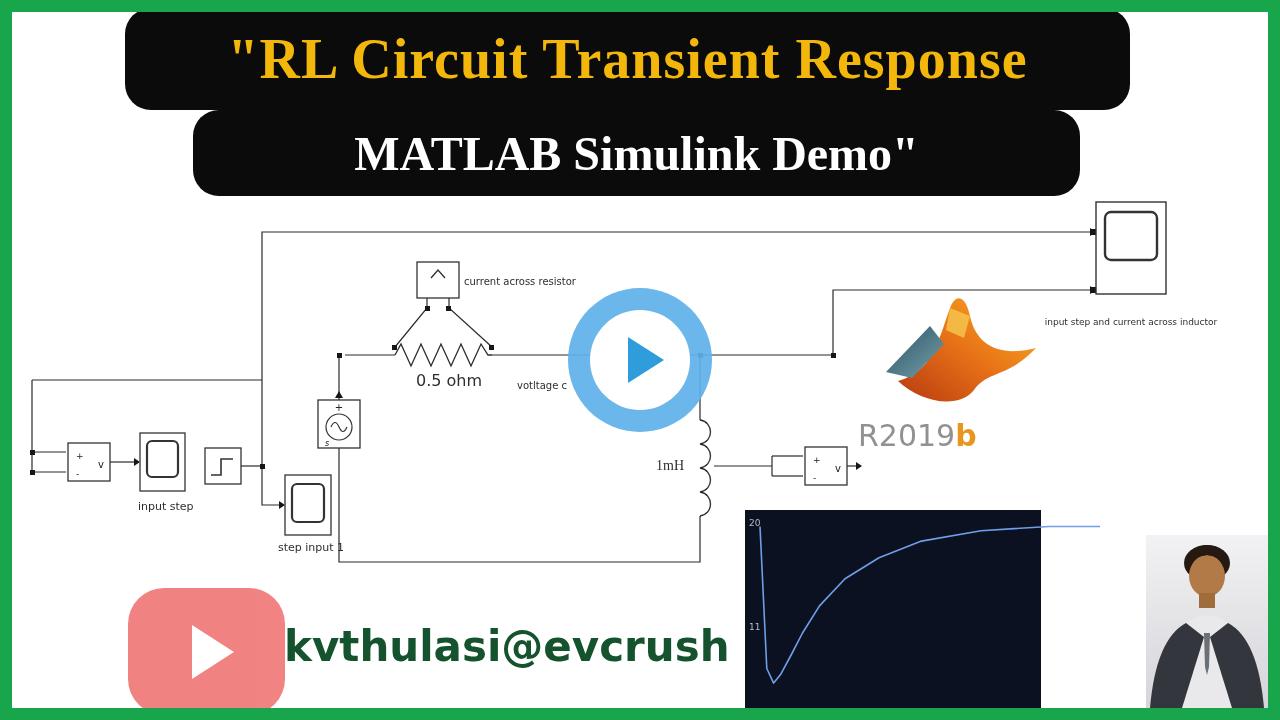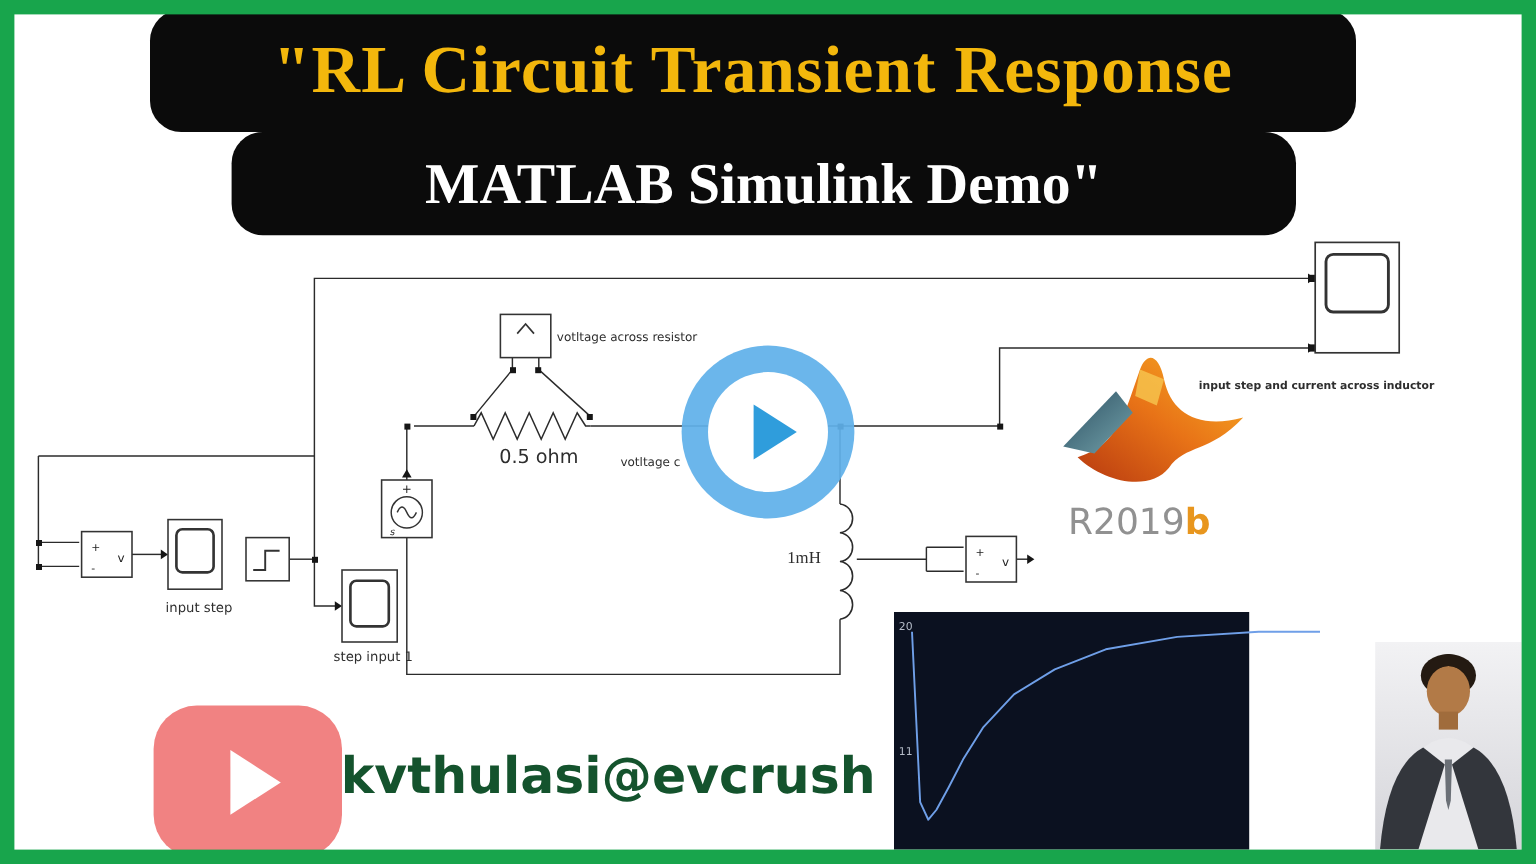--- a/index.html
+++ b/index.html
@@ -26,21 +26,21 @@
         background:rgba(96,176,233,.93);display:flex;align-items:center;justify-content:center;z-index:20;}
   .play-inner{width:100px;height:100px;border-radius:50%;background:#fff;display:flex;
               align-items:center;justify-content:center;}
   .play-tri{width:0;height:0;border-left:36px solid #2f9ddc;border-top:23px solid transparent;
             border-bottom:23px solid transparent;margin-left:12px;}
 
   
   .ml-logo{position:absolute;left:878px;top:286px;z-index:4;}
   .ml-row{position:absolute;left:858px;top:418px;display:flex;align-items:baseline;gap:22px;z-index:5;}
   .ml-brand{font-size:33px;color:#4f4f4f;letter-spacing:1px;}
-  .ml-rel{font-size:30px;color:#919191;margin-left:32px;}
+  .ml-rel{font-size:30px;color:#919191;}
   .ml-rel-b{color:#e8961e;font-weight:700;}
 
   
   .plot{position:absolute;left:745px;top:510px;width:296px;height:198px;background:#0b1120;z-index:6;}
   .plot .tick{position:absolute;left:4px;color:#b5bcc8;font-size:9px;z-index:2;}
   .tick-20{top:8px;} .tick-15{top:112px;}
 
   
   .yt{position:absolute;left:128px;top:588px;width:157px;height:127px;background:#f07878;opacity:.92;
       border-radius:36px;display:flex;align-items:center;justify-content:center;z-index:6;}
@@ -155,27 +155,27 @@
       <text x="813" y="481" font-size="9" fill="#222">-</text>
       <text x="835" y="472" font-size="10" fill="#222">v</text>
     </g>
 
     <g>
       <rect x="1096" y="202" width="70" height="92" fill="#fff" stroke="#333" stroke-width="1.4"></rect>
       <rect x="1105" y="212" width="52" height="48" rx="6" fill="#fff" stroke="#333" stroke-width="2.4"></rect>
     </g>
   </svg>
 
-  <div class="lbl" style="left:464px;top:276px;font-size:10px;">votltage across resistor</div>
+  <div class="lbl" style="left:464px;top:276px;font-size:10px;">current across resistor</div>
   <div class="lbl" style="left:416px;top:371px;font-size:16px;">0.5 ohm</div>
   <div class="lbl" style="left:517px;top:380px;font-size:10px;">votltage c</div>
   <div class="lbl" style="left:138px;top:500px;width:50px;text-align:center;font-size:11px;">input step</div>
   <div class="lbl" style="left:278px;top:541px;width:60px;text-align:center;font-size:11px;">step input 1</div>
   <div class="lbl" style="left:656px;top:458px;font-size:14px;font-family:Liberation Serif, serif;">1mH</div>
-  <div class="lbl" style="left:999px;top:317px;width:210px;font-size:9px;font-weight:bold;">input step and current across inductor</div>
+  <div class="lbl" style="left:1026px;top:317px;width:210px;text-align:center;font-size:9px;">input step and current across inductor</div>
 
   <div class="banner banner-1">
     <span class="title">"RL Circuit Transient Response</span>
   </div>
   <div class="banner banner-2">
     <span class="subtitle">MATLAB Simulink Demo"</span>
   </div>
 
   <svg class="ml-logo" width="170" height="140" viewBox="0 0 170 140">
     <defs>

